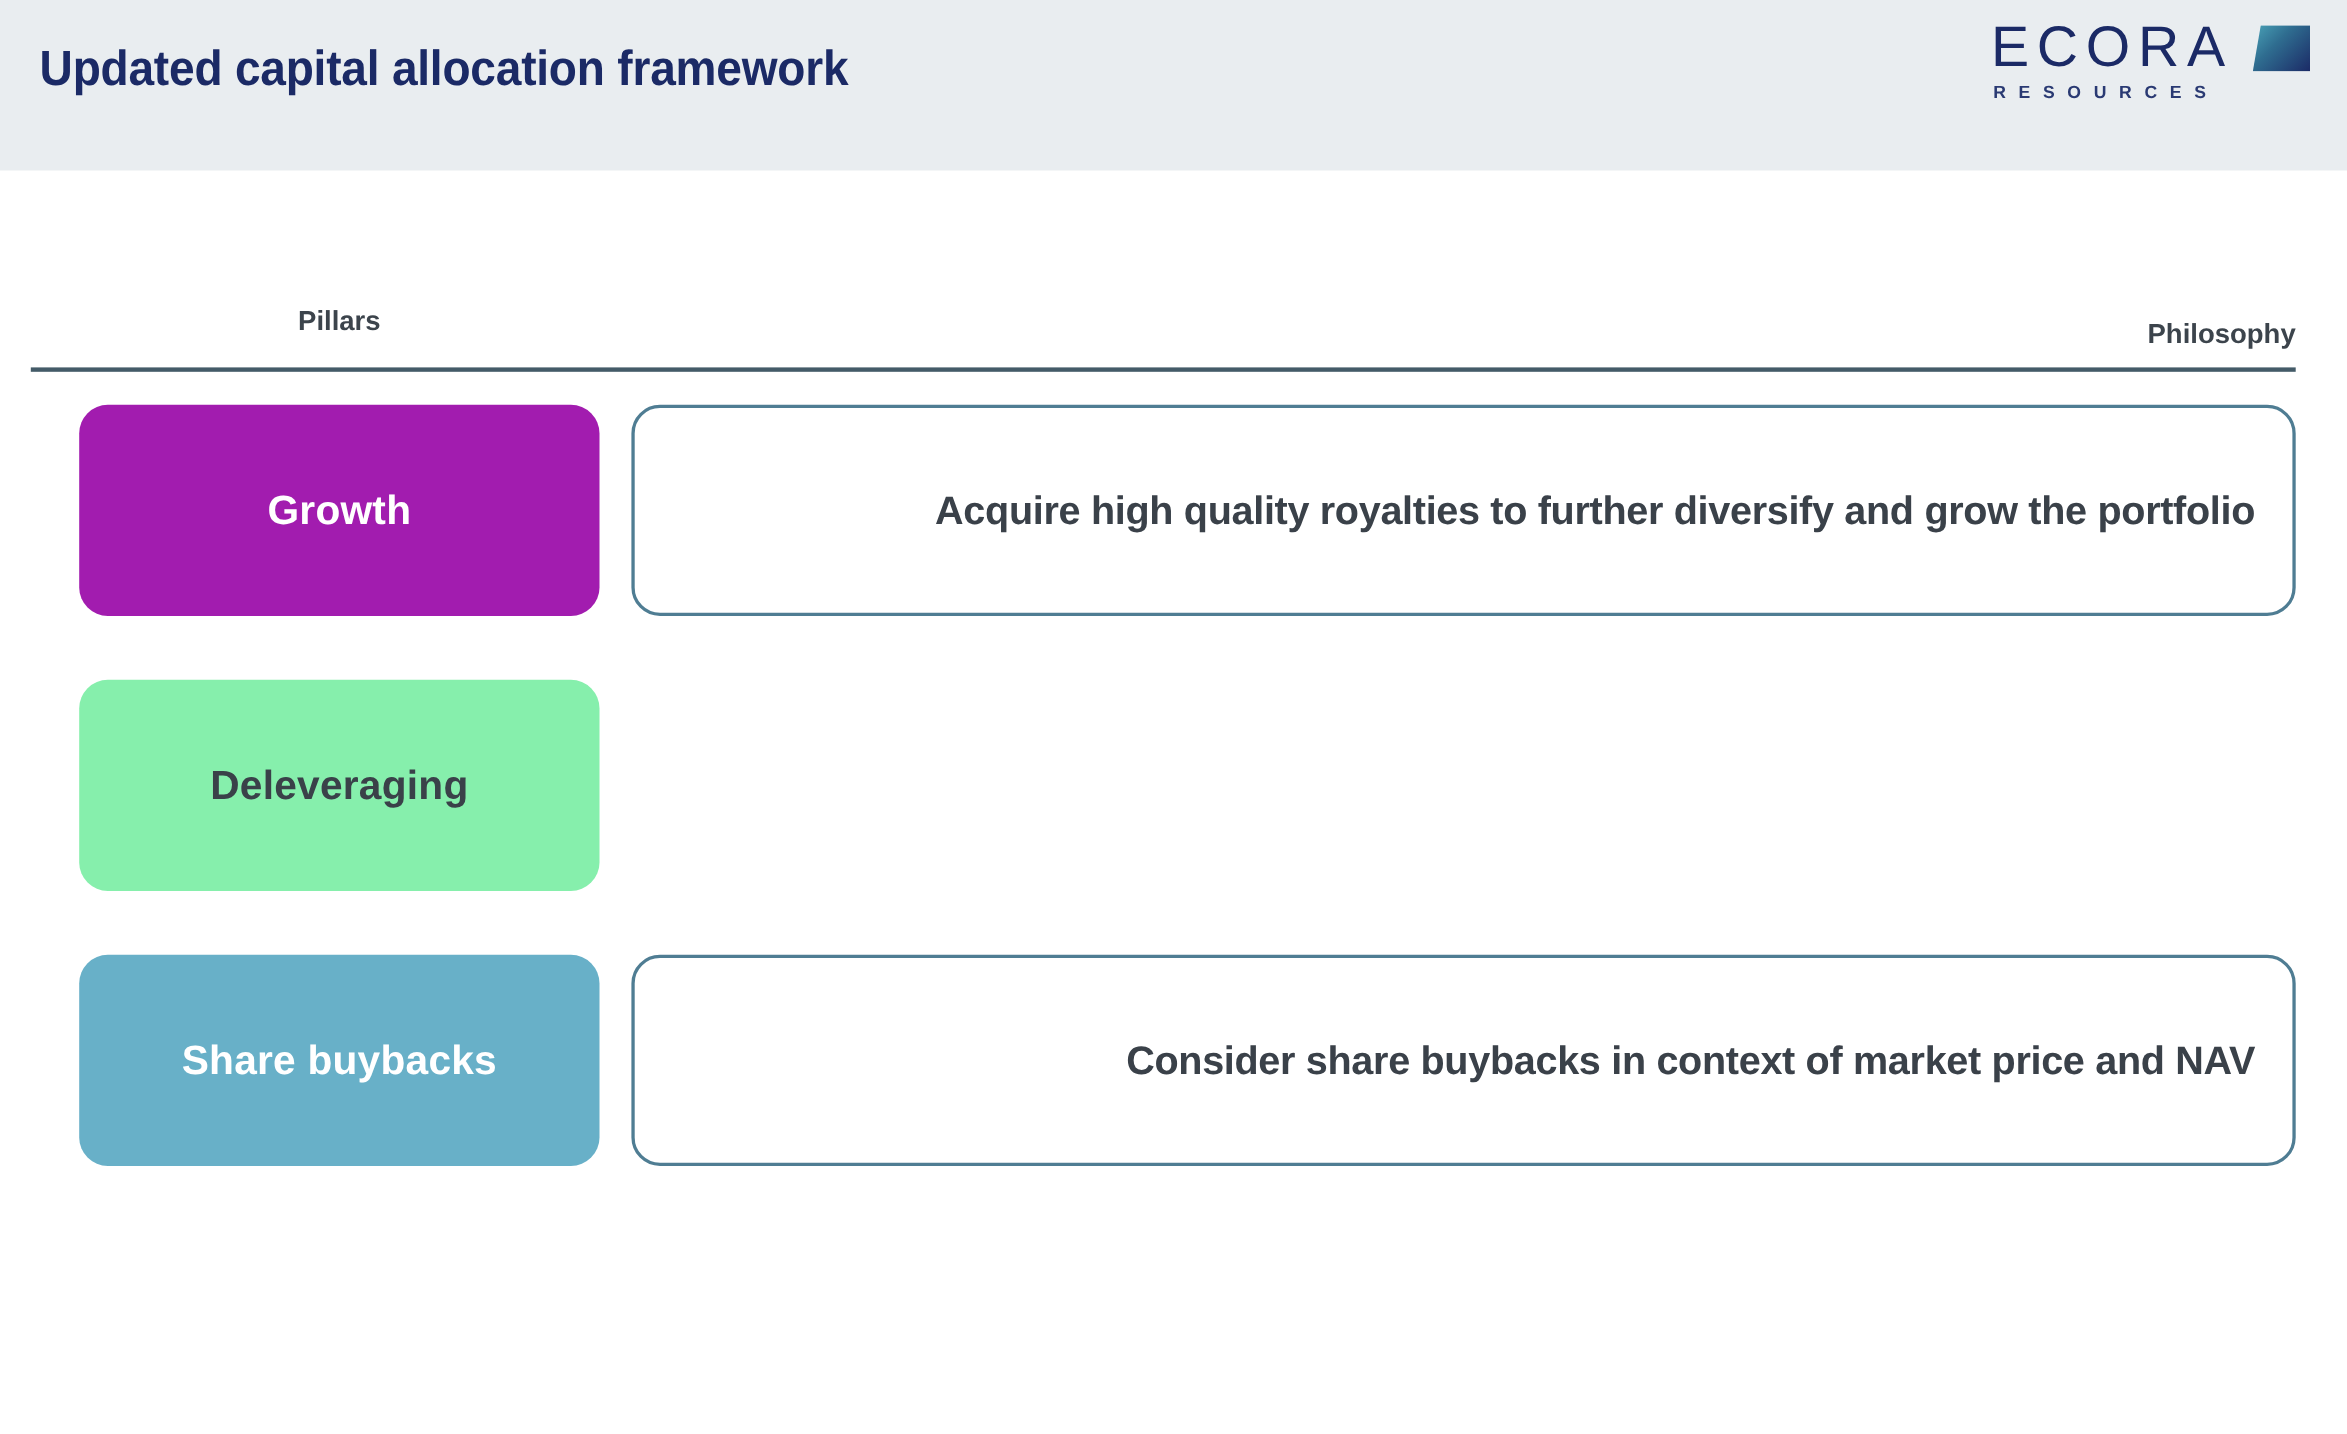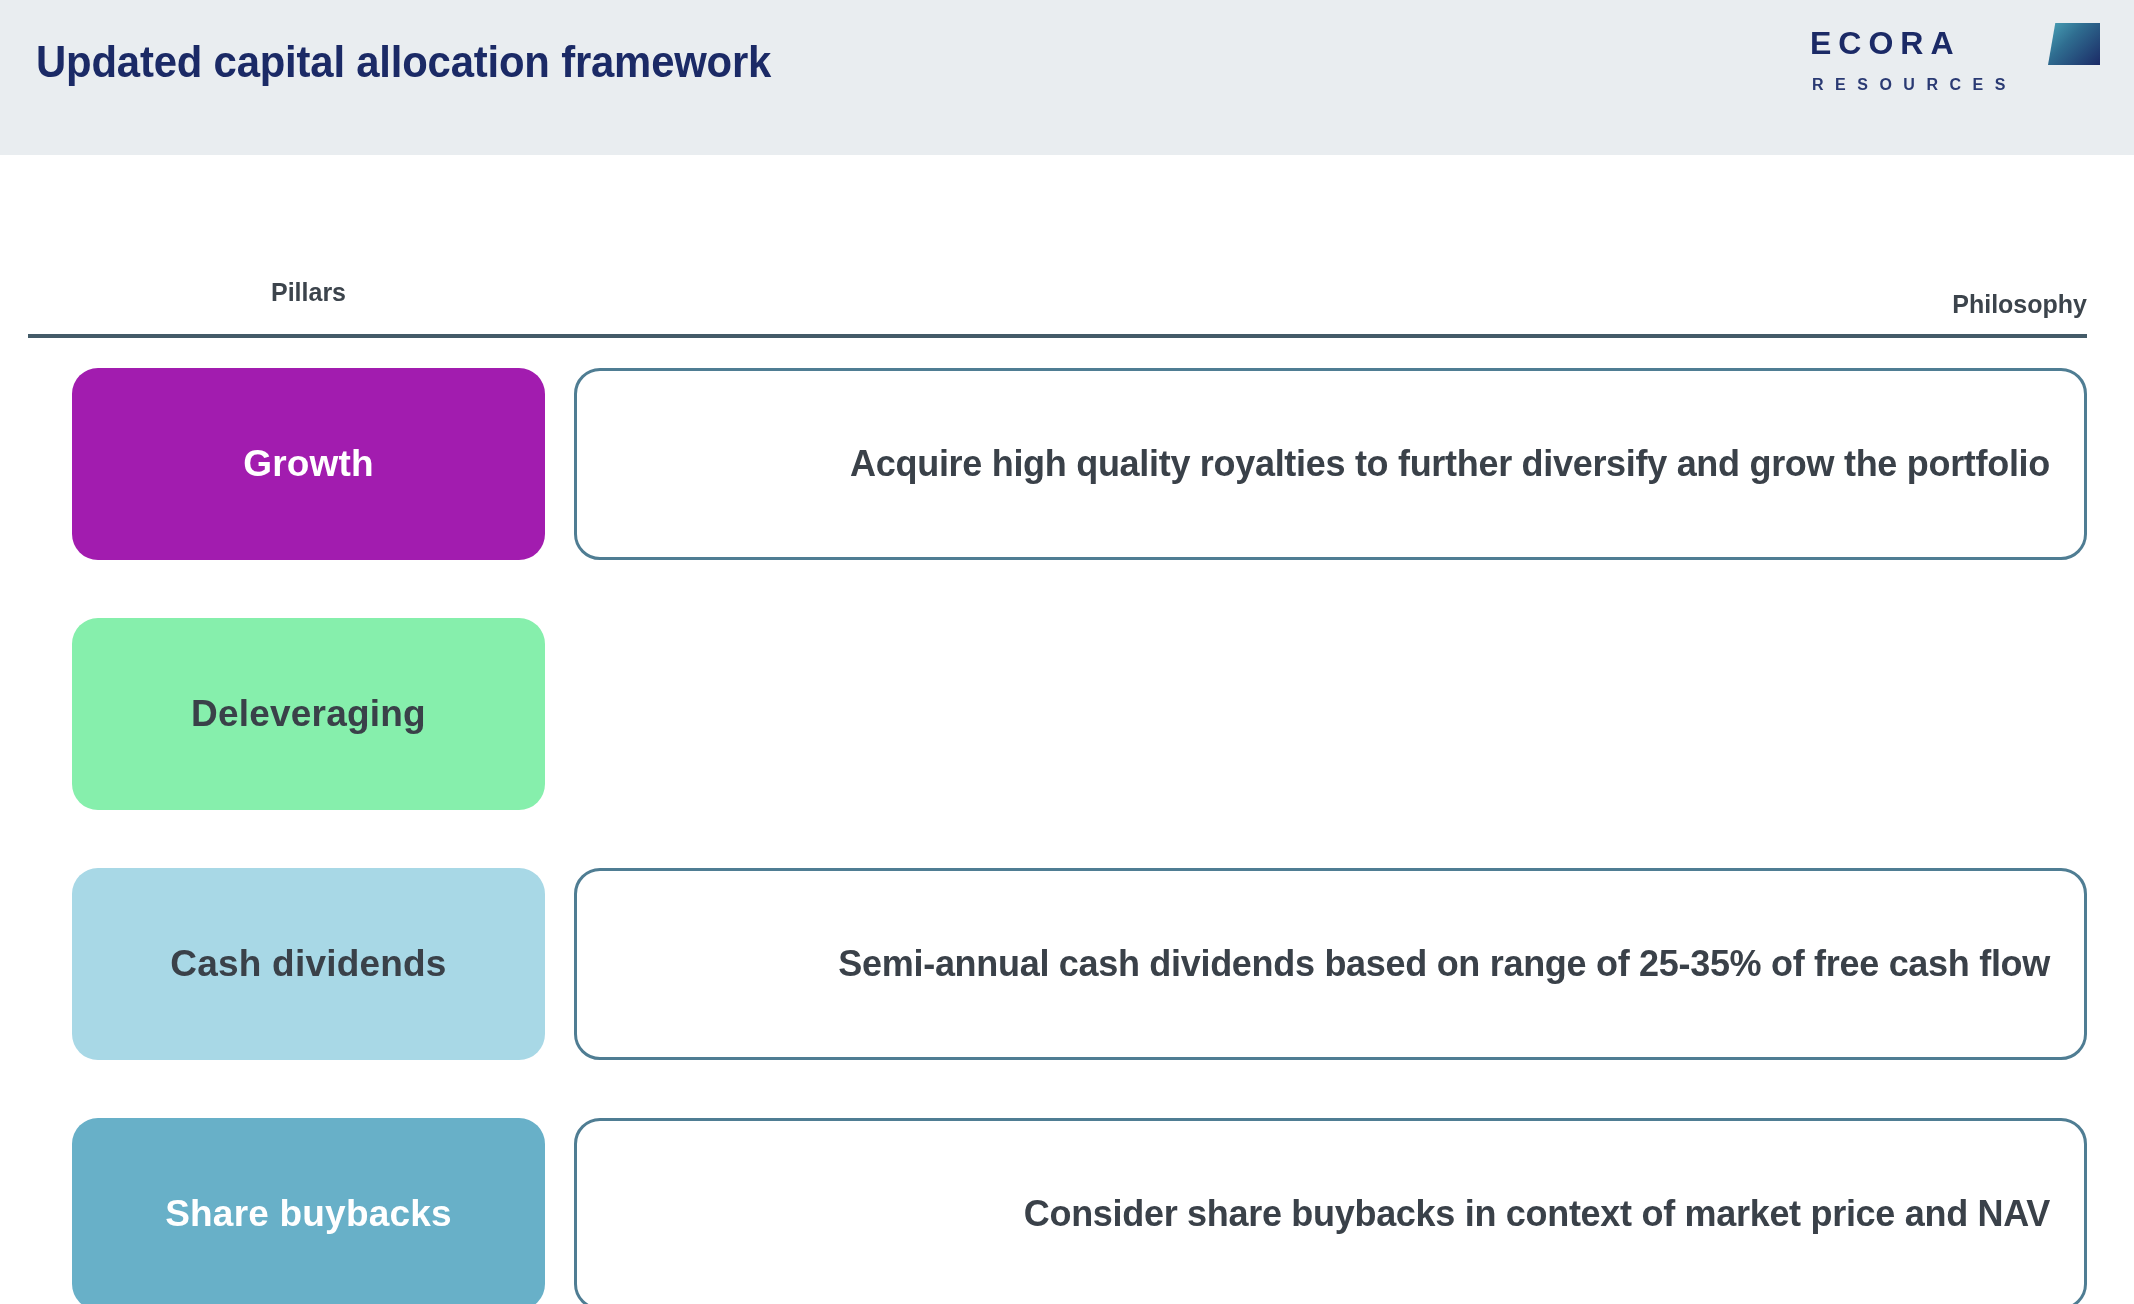--- a/index.html
+++ b/index.html
@@ -47,22 +47,22 @@
   }
   .logo-word {
     position: absolute;
     left: 0;
     top: 0;
     height: 46px;
     display: flex;
     align-items: flex-start;
   }
   .logo-ecora {
-    font-size: 32px;
-    font-weight: 700;
+    font-size: 52px;
+    font-weight: 400;
     color: #1b2a66;
     letter-spacing: 7px;
     line-height: 46px;
     transform: scaleX(1.0);
   }
   .logo-mark {
     position: absolute;
     right: 0;
     top: 3px;
     width: 52px;
@@ -191,28 +191,20 @@
       <span class="philosophy-text">Acquire high quality royalties to further diversify and grow the portfolio</span>
     </div>
   </div>
 
   <div class="row">
     <div class="pillar-card" style="background:#86efac;">
       <span class="pillar-label" style="color:#3a4149;">Deleveraging</span>
     </div>
   </div>
 
-  <div class="row">
-    <div class="pillar-card" style="background:#a8d8e6;">
-      <span class="pillar-label" style="color:#3a4149;">Cash dividends</span>
-    </div>
-    <div class="philosophy-card">
-      <span class="philosophy-text">Semi-annual cash dividends based on range of 25-35% of free cash flow</span>
-    </div>
-  </div>
 
   <div class="row">
     <div class="pillar-card" style="background:#68b0c8;">
       <span class="pillar-label" style="color:#ffffff;">Share buybacks</span>
     </div>
     <div class="philosophy-card">
       <span class="philosophy-text">Consider share buybacks in context of market price and NAV</span>
     </div>
   </div>
 

